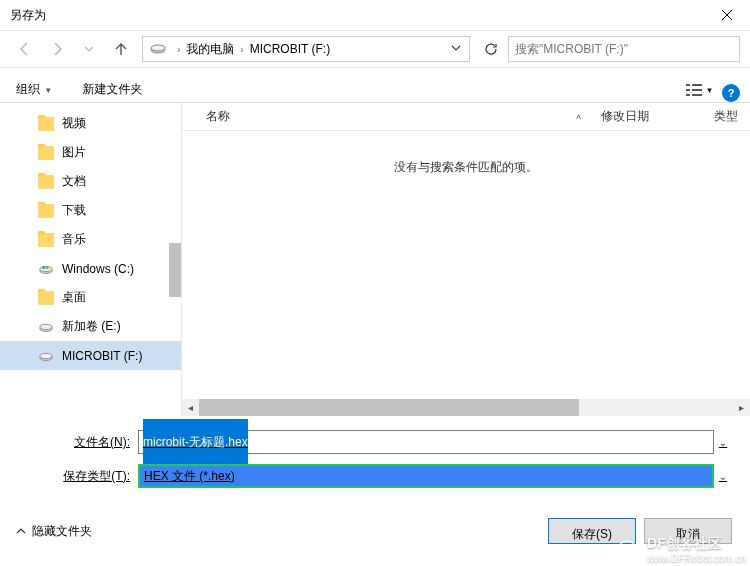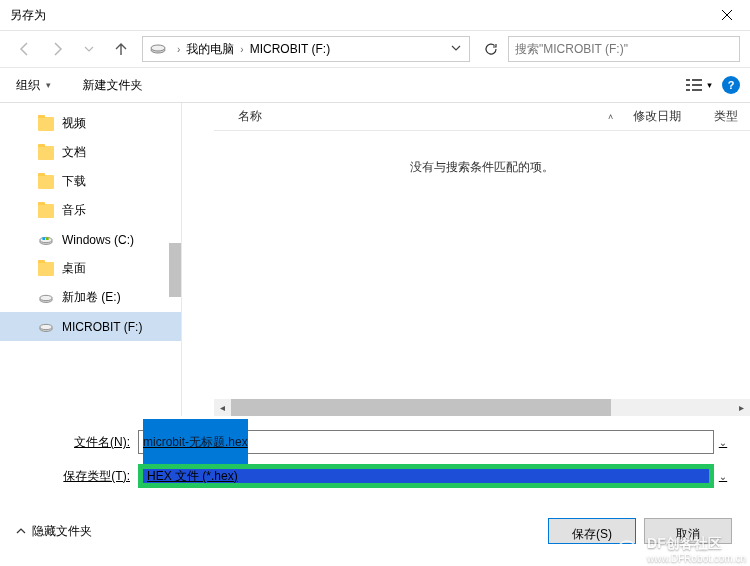--- a/index.html
+++ b/index.html
@@ -13,28 +13,28 @@
   .navbtn { width: 30px; height: 28px; display: flex; align-items: center; justify-content: center; color: #8a8a8a; }
   .navbtn.disabled { color: #c8c8c8; }
   .breadcrumb { flex: 1; height: 26px; border: 1px solid #ccc; display: flex; align-items: center; padding: 0 4px; margin: 0 4px; }
   .bc-disk { width: 18px; height: 14px; margin: 0 4px 0 2px; }
   .bc-sep { color: #6b6b6b; margin: 0 6px; font-size: 10px; }
   .bc-text { font-size: 12px; }
   .bc-drop { margin-left: auto; padding: 0 4px; color: #444; }
   .refresh { width: 26px; height: 24px; display: flex; align-items: center; justify-content: center; margin: 0 2px; }
   .search { width: 232px; height: 26px; border: 1px solid #ccc; padding: 0 6px; color: #777; display: flex; align-items: center; }
 
-  .toolbar { height: 36px; border-top: 1px solid #e8e8e8; border-bottom: 1px solid #e0e0e0; background: #fff; display: flex; align-items: center; padding: 0 10px; }
+  .toolbar { height: 36px; border-top: 1px solid #e8e8e8; border-bottom: 1px solid #e0e0e0; background: #fff; display: flex; align-items: flex-end; padding: 0 10px; }
   .tool { display: flex; align-items: center; gap: 6px; padding: 4px 6px; font-size: 12px; cursor: pointer; }
   .tool .chev { font-size: 9px; color: #555; }
   .spacer { flex: 1; }
   .viewbtn { width: 30px; height: 24px; display: flex; align-items: center; justify-content: center; cursor: pointer; }
   .help { width: 18px; height: 18px; border-radius: 50%; background: #0078d7; color: #fff; display: flex; align-items: center; justify-content: center; font-size: 11px; font-weight: bold; margin-left: 8px; }
 
-  .main { display: flex; height: 313px; gap: 32px; }
+  .main { display: flex; height: 313px; }
   .sidebar { width: 182px; border-right: 1px solid #e8e8e8; overflow: hidden; position: relative; }
   .side-list { padding-top: 6px; }
   .side-item { height: 29px; display: flex; align-items: center; padding-left: 38px; gap: 8px; cursor: pointer; }
   .side-item.selected { background: #ccdff2; }
   .side-ico { width: 16px; height: 14px; flex-shrink: 0; }
   .side-scroll { position: absolute; right: 0; top: 140px; width: 12px; height: 54px; background: #c2c2c2; }
 
   .folder-ico { background: #ffd76a; border-radius: 1px; position: relative; }
   .folder-ico::before { content: ""; position: absolute; top: -2px; left: 0; width: 7px; height: 3px; background: #ffcc4d; border-radius: 1px 1px 0 0; }
   .disk-svg { display: block; }
@@ -49,22 +49,22 @@
   .hscroll { height: 17px; background: #f0f0f0; display: flex; align-items: center; }
   .hscroll .arrow { width: 17px; height: 17px; display: flex; align-items: center; justify-content: center; color: #555; font-size: 10px; }
   .hscroll .thumb { height: 17px; width: 380px; background: #c2c2c2; margin-left: 0; }
   .hscroll .track { flex: 1; }
 
   .form { padding: 14px 18px 12px 18px; text-decoration: underline; }
   .form-row { display: flex; align-items: center; margin-bottom: 10px; }
   .form-label { width: 120px; text-align: right; padding-right: 8px; font-size: 12px; }
   .form-input { flex: 1; height: 24px; border: 1px solid #7a7a7a; padding: 0 4px; font-size: 12px; display: flex; align-items: center; }
   .form-input.filename { background: #fff; }
-  .form-input.filename span { background: #0078d7; color: #0f172a; padding: 15px 0; }
-  .form-input.filetype { background: #1d4ed8; border: 5px solid #22c55e; color: #000; }
+  .form-input.filename span { background: #0078d7; color: #fef9c3; padding: 15px 0; }
+  .form-input.filetype { background: #3b82f6; border: 2px solid #22c55e; color: #000; }
   .form-drop { width: 18px; text-align: center; color: #444; font-size: 10px; }
 
   .footer { display: flex; align-items: center; padding: 8px 18px 14px 16px; }
   .hide-folders { display: flex; align-items: center; gap: 6px; cursor: pointer; font-size: 12px; }
   .btn { min-width: 88px; height: 26px; border: 1px solid #adadad; background: #e1e1e1; font-size: 12px; margin-left: 8px; cursor: pointer; display: flex; align-items: flex-end; justify-content: center; }
   .btn.default { border: 1px solid #0078d7; }
 
   .watermark { position: absolute; right: 4px; bottom: 2px; color: #fff; opacity: 0.75; font-size: 14px; font-weight: bold; display: flex; align-items: center; gap: 6px; text-shadow: 0 1px 2px rgba(0,0,0,0.5); pointer-events: none; }
   .watermark .sub { font-size: 10px; font-weight: normal; display: block; }
 </style>
@@ -152,20 +152,24 @@
 
 <div class="main">
   <div class="sidebar">
     <div class="side-list" id="side-list">
         <div class="side-item">
           <span class="side-ico folder-ico"></span>
           <span>视频</span>
         </div>
         <div class="side-item">
           <span class="side-ico folder-ico"></span>
+          <span>图片</span>
+        </div>
+        <div class="side-item">
+          <span class="side-ico folder-ico"></span>
           <span>文档</span>
         </div>
         <div class="side-item">
           <span class="side-ico folder-ico"></span>
           <span>下载</span>
         </div>
         <div class="side-item">
           <span class="side-ico folder-ico"></span>
           <span>音乐</span>
         </div>

